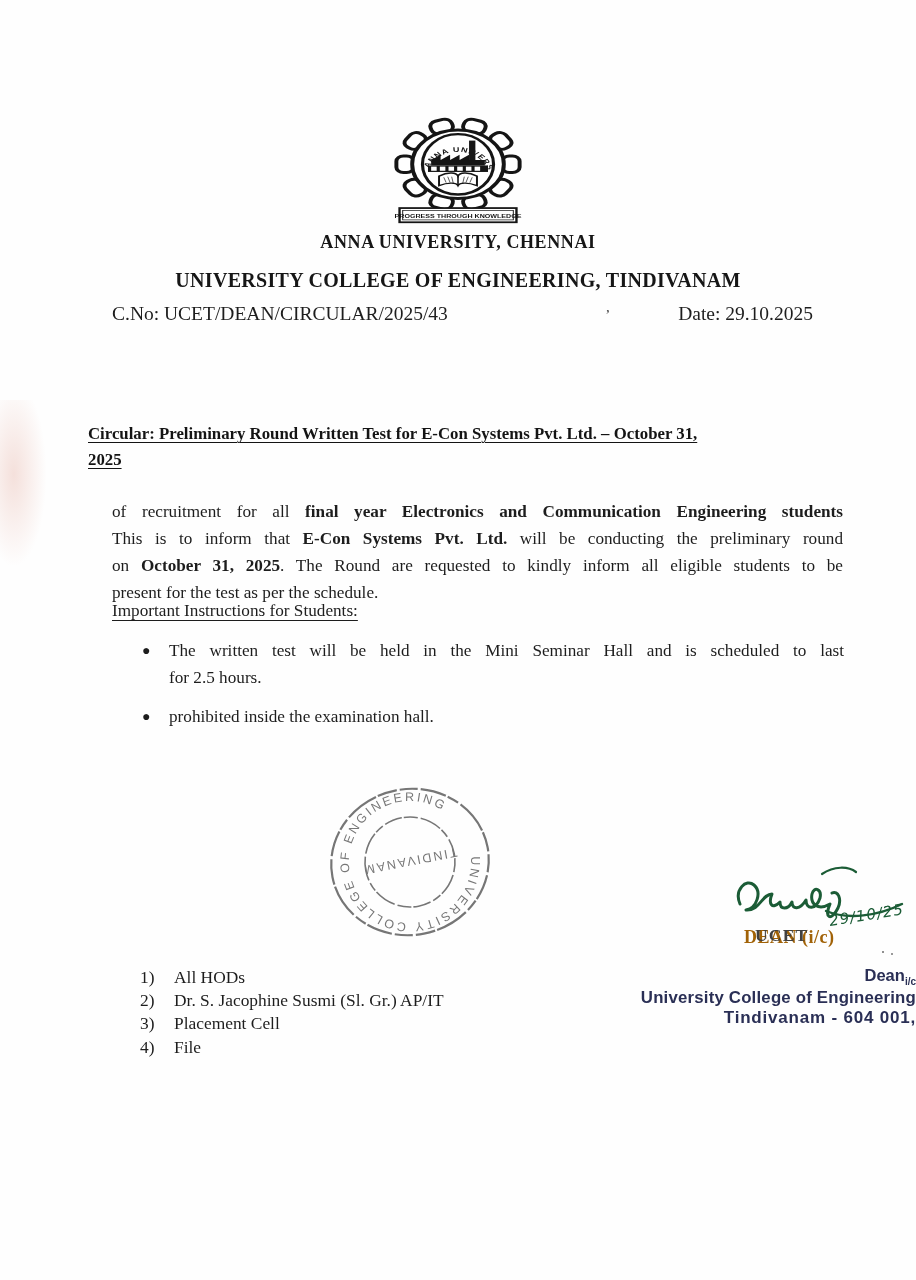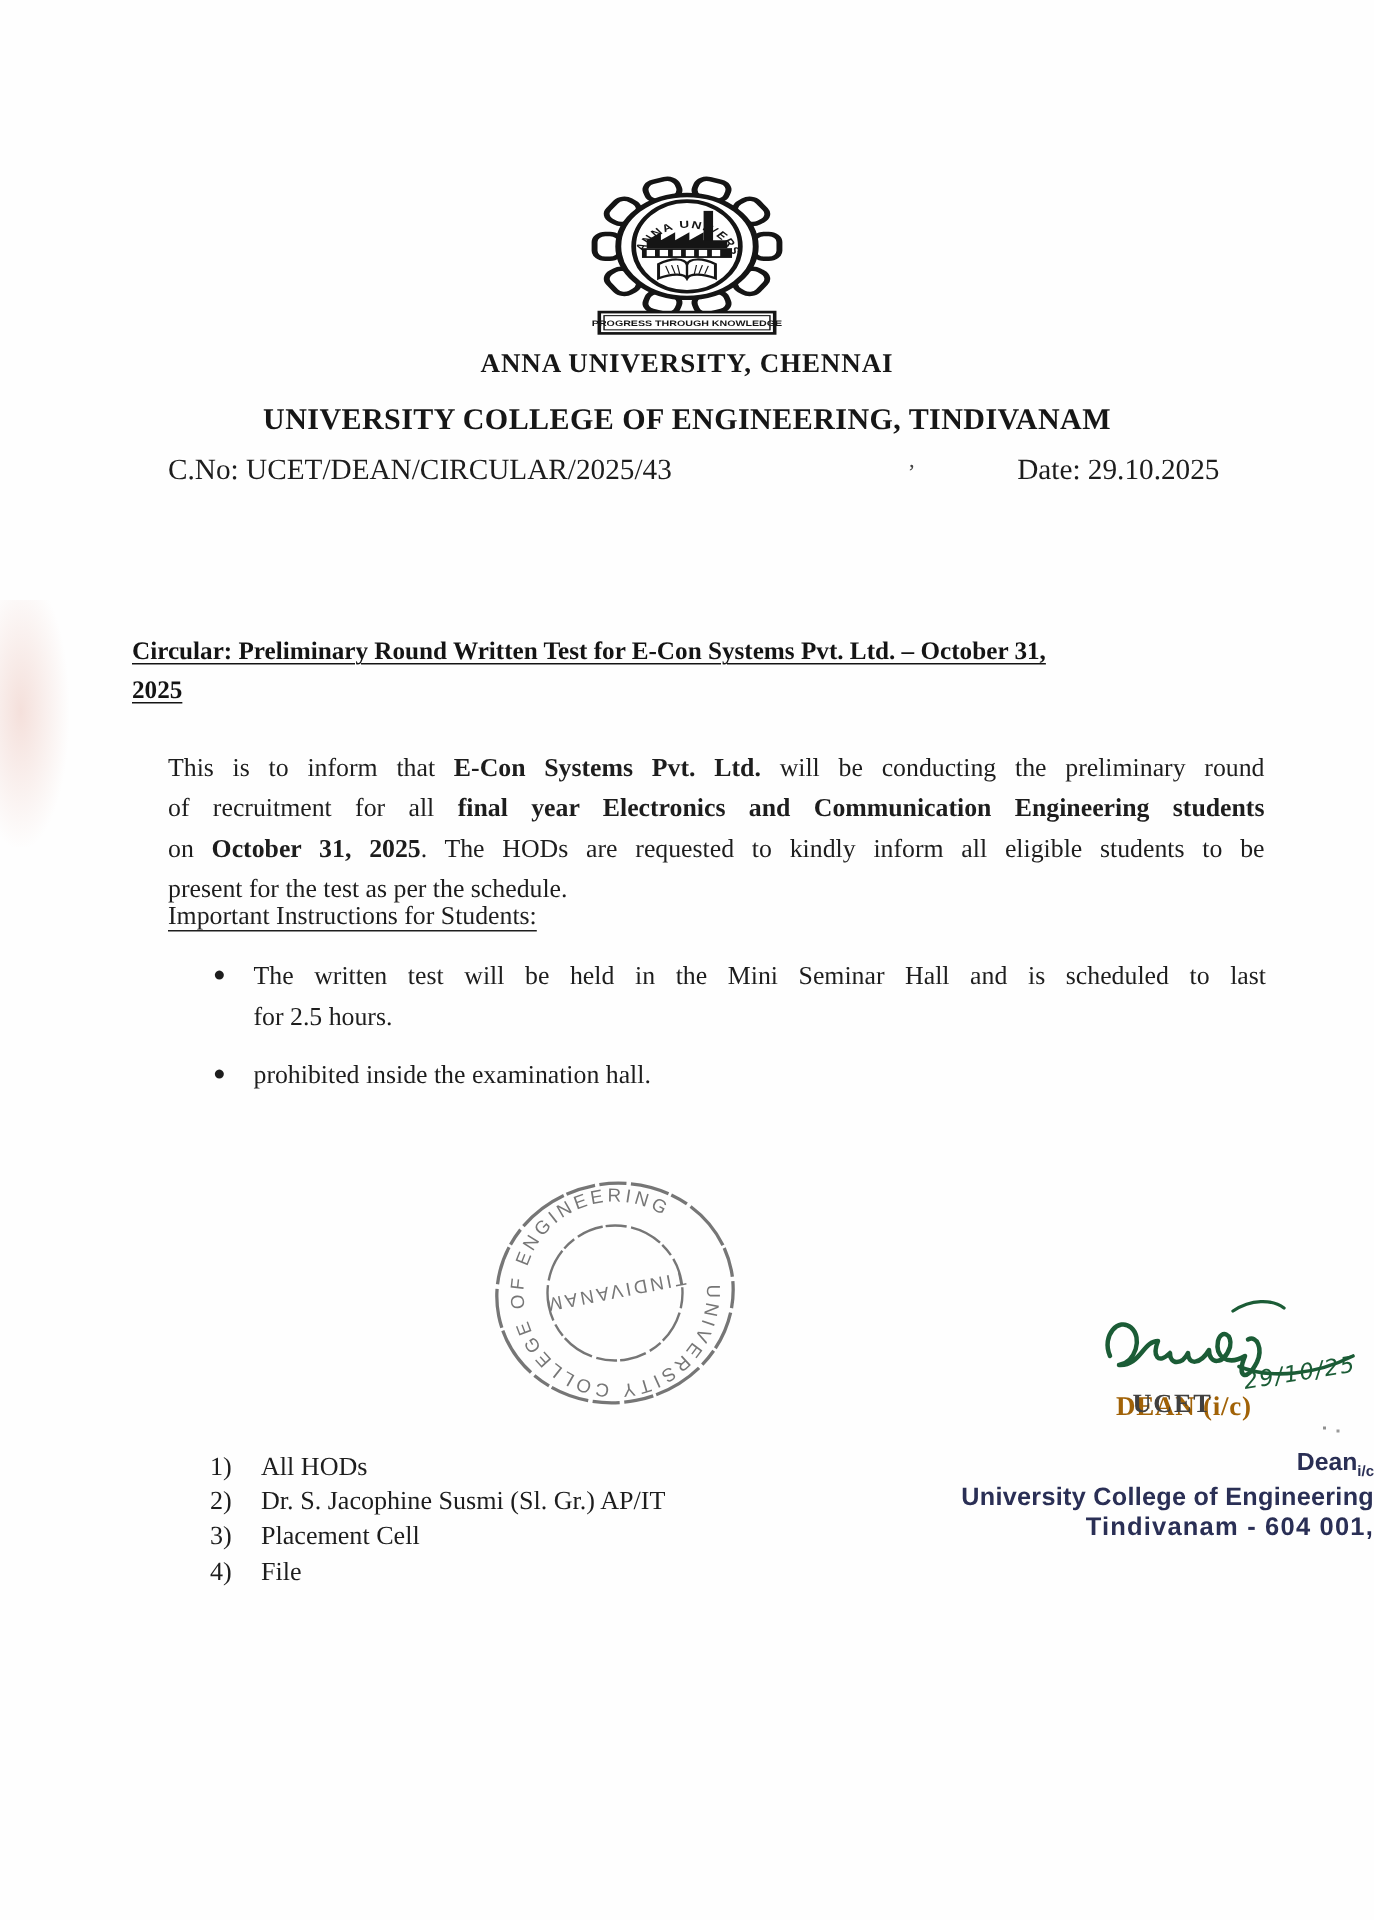--- a/index.html
+++ b/index.html
@@ -124,23 +124,23 @@
     <span>Date: 29.10.2025</span>
   </div>
   <span class="stray">,</span>
 
   <div class="title-block">
     <div><span class="u">Circular: Preliminary Round Written Test for E-Con Systems Pvt. Ltd. – October 31,</span></div>
     <div><span class="u">2025</span></div>
   </div>
 
   <p class="para">
+    <span class="jline"><span>of recruitment for all </span><b>final year Electronics and Communication Engineering students</b></span>
     <span class="jline"><span>This is to inform that </span><b>E-Con Systems Pvt. Ltd.</b><span> will be conducting the preliminary round</span></span>
-    <span class="jline"><span>of recruitment for all </span><b>final year Electronics and Communication Engineering students</b></span>
-    <span class="jline"><span>on </span><b>October 31, 2025</b><span>. The HODs are requested to kindly inform all eligible students to be</span></span>
+    <span class="jline"><span>on </span><b>October 31, 2025</b><span>. The Round are requested to kindly inform all eligible students to be</span></span>
     <span class="lline">present for the test as per the schedule.</span>
   </p>
 
   <div class="instr">Important Instructions for Students:</div>
 
   <div class="bullet" id="b1">
     <span class="dot">●</span>
     <span class="btxt">
       <span class="jline">The written test will be held in the Mini Seminar Hall and is scheduled to last</span>
       <span class="lline">for 2.5 hours.</span>

